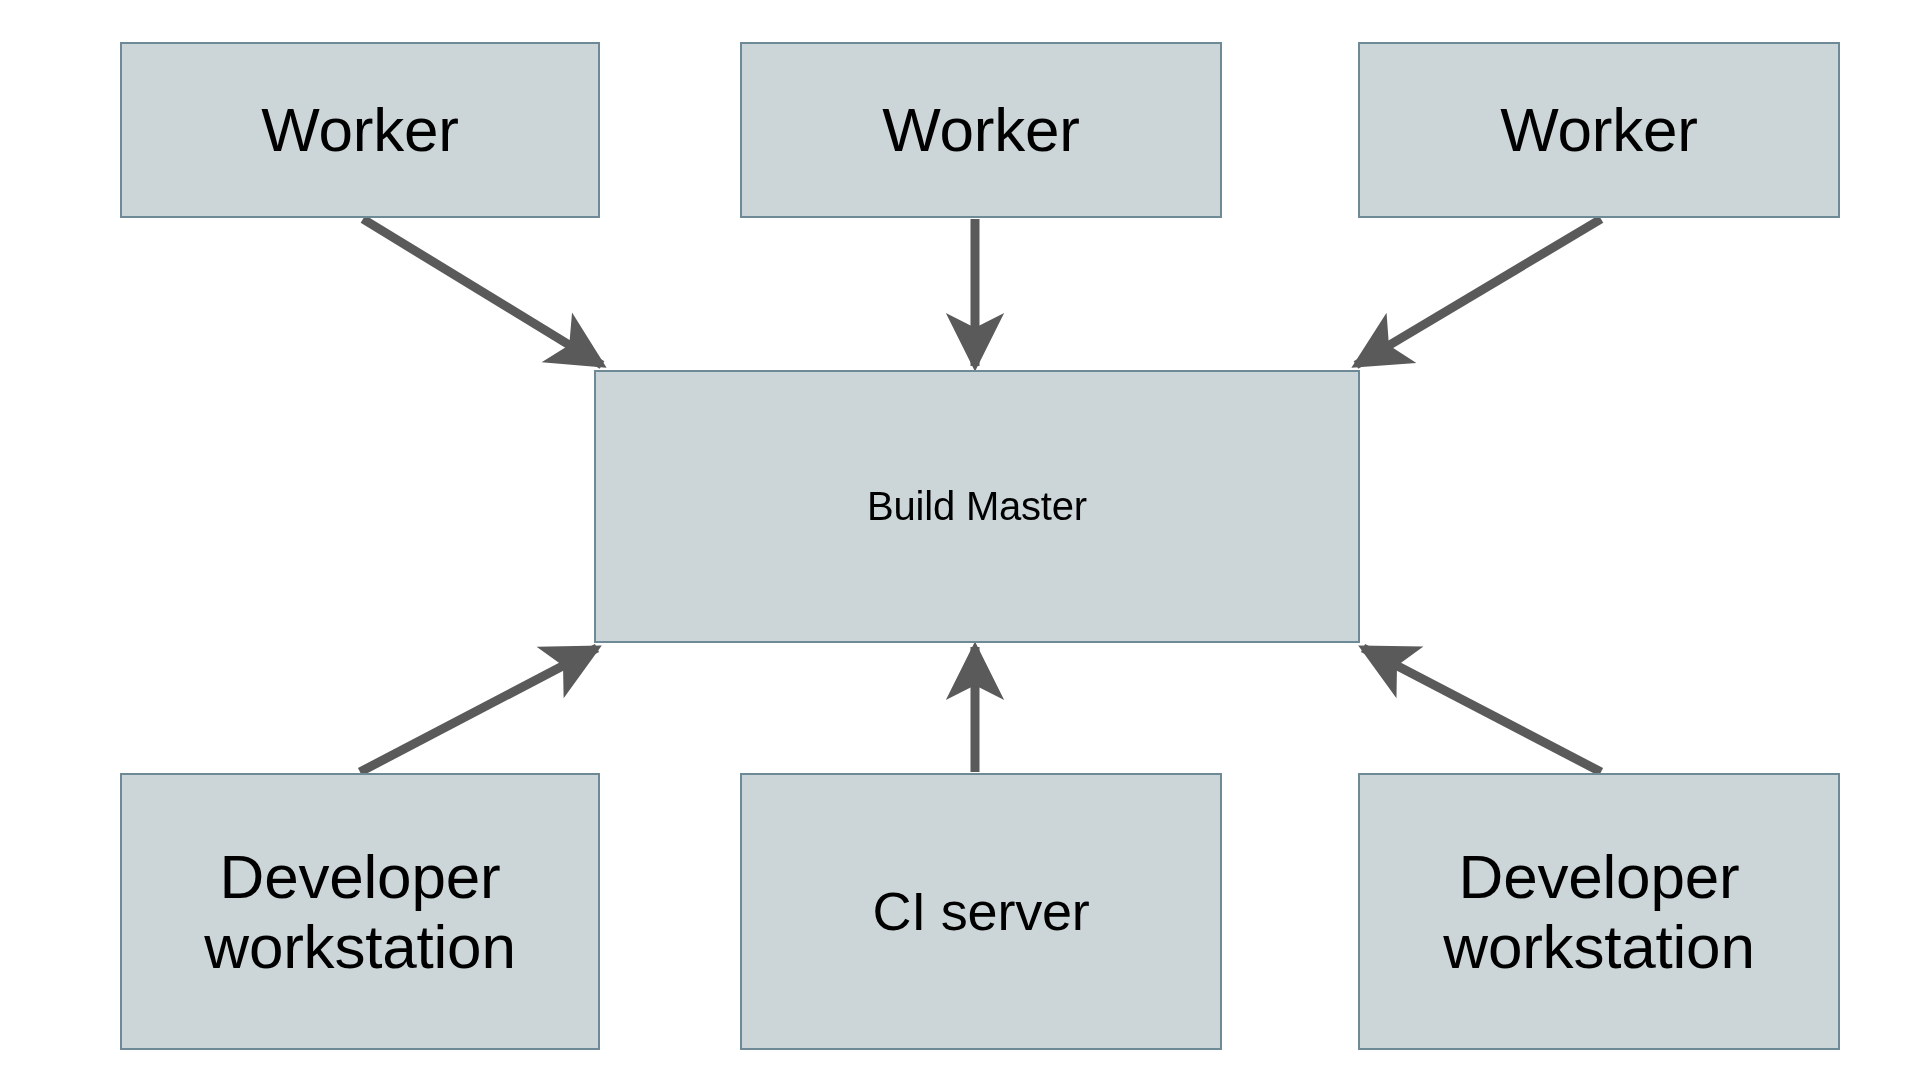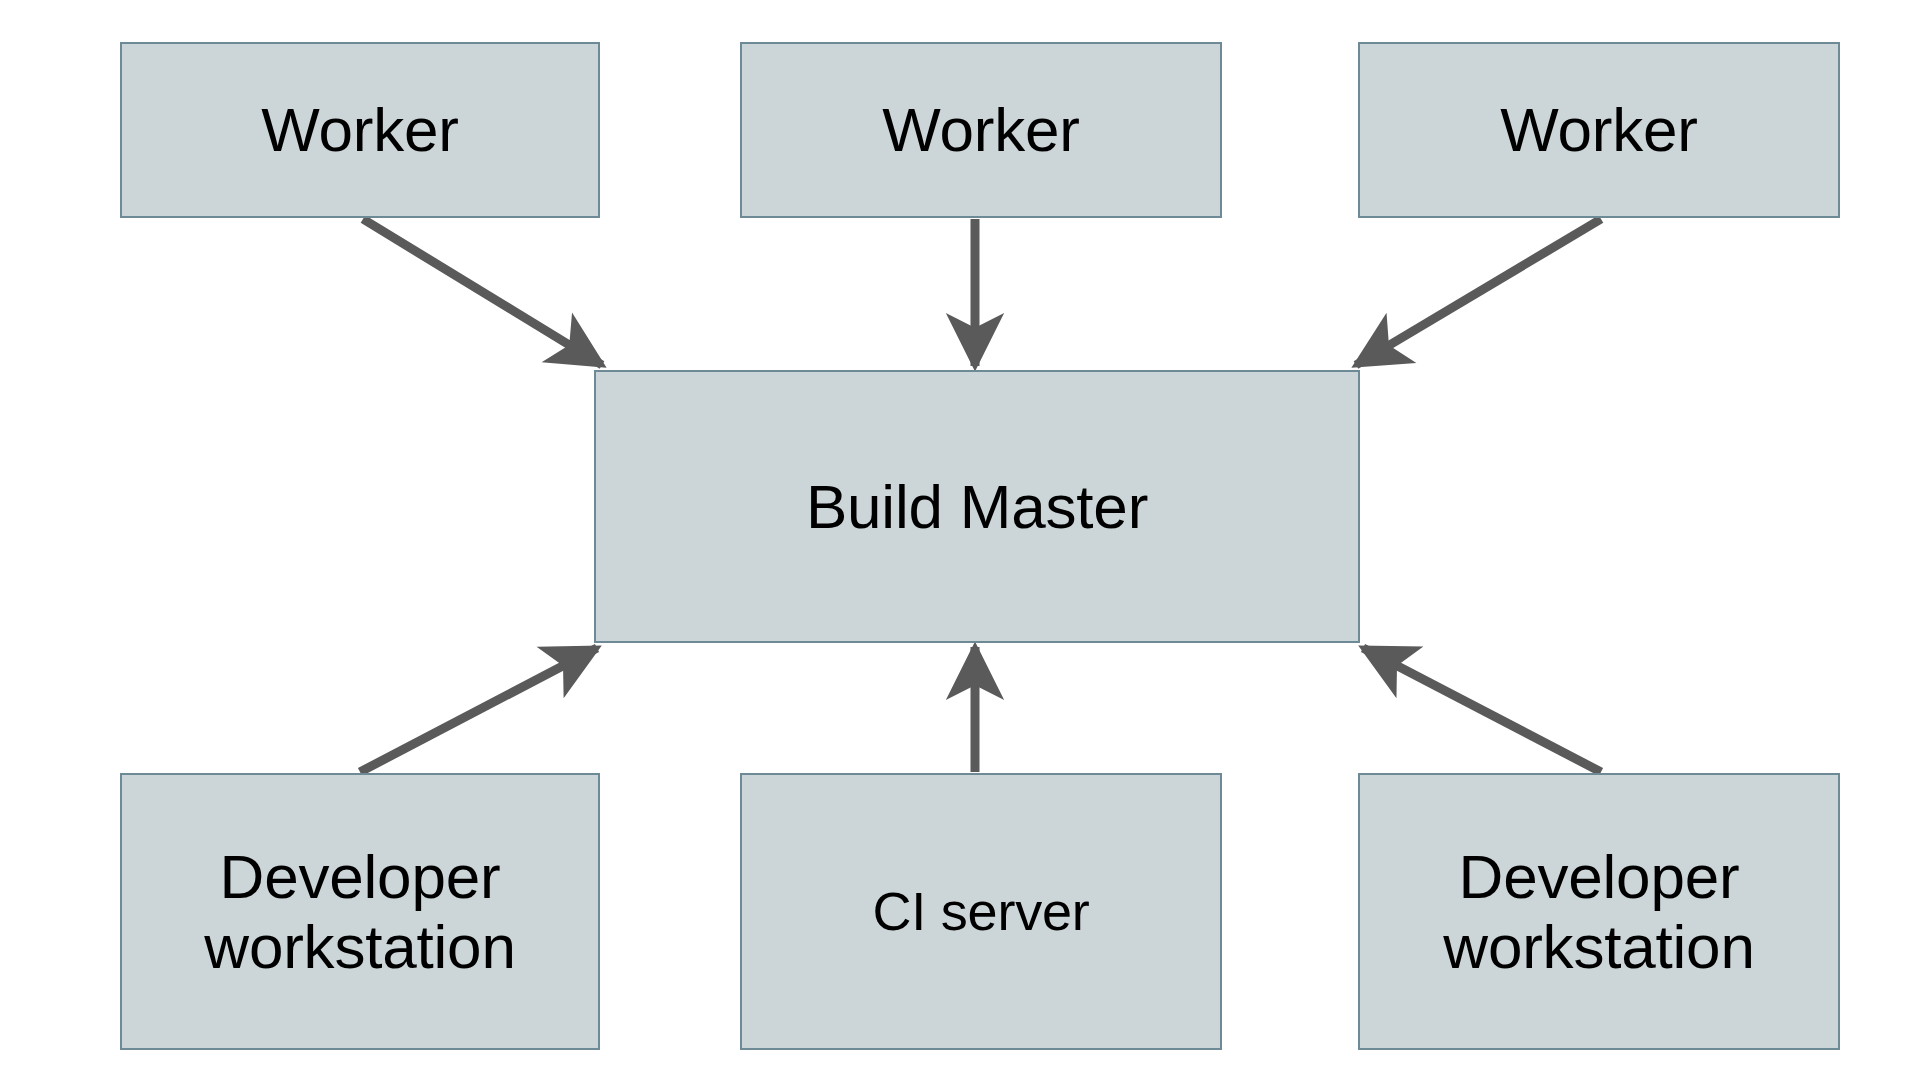--- a/index.html
+++ b/index.html
@@ -45,21 +45,21 @@
     width: 100%;
     white-space: pre-line;
   }
 
   
   #node-worker-left   { left: 120px;  top: 42px;  width: 480px; height: 176px; font-size: 62px; }
   #node-worker-center { left: 740px;  top: 42px;  width: 482px; height: 176px; font-size: 62px; }
   #node-worker-right  { left: 1358px; top: 42px;  width: 482px; height: 176px; font-size: 62px; }
 
   
-  #node-build-master  { left: 594px;  top: 370px; width: 766px; height: 273px; font-size: 62px; }
+  #node-build-master  { left: 594px;  top: 370px; width: 766px; height: 273px; font-size: 40px; }
 
   
   #node-dev-left      { left: 120px;  top: 773px; width: 480px; height: 277px; font-size: 62px; }
   #node-ci-server     { left: 740px;  top: 773px; width: 482px; height: 277px; font-size: 54px; }
   #node-dev-right     { left: 1358px; top: 773px; width: 482px; height: 277px; font-size: 62px; }
 </style>
 </head>
 <body>
 
 <div id="canvas">

